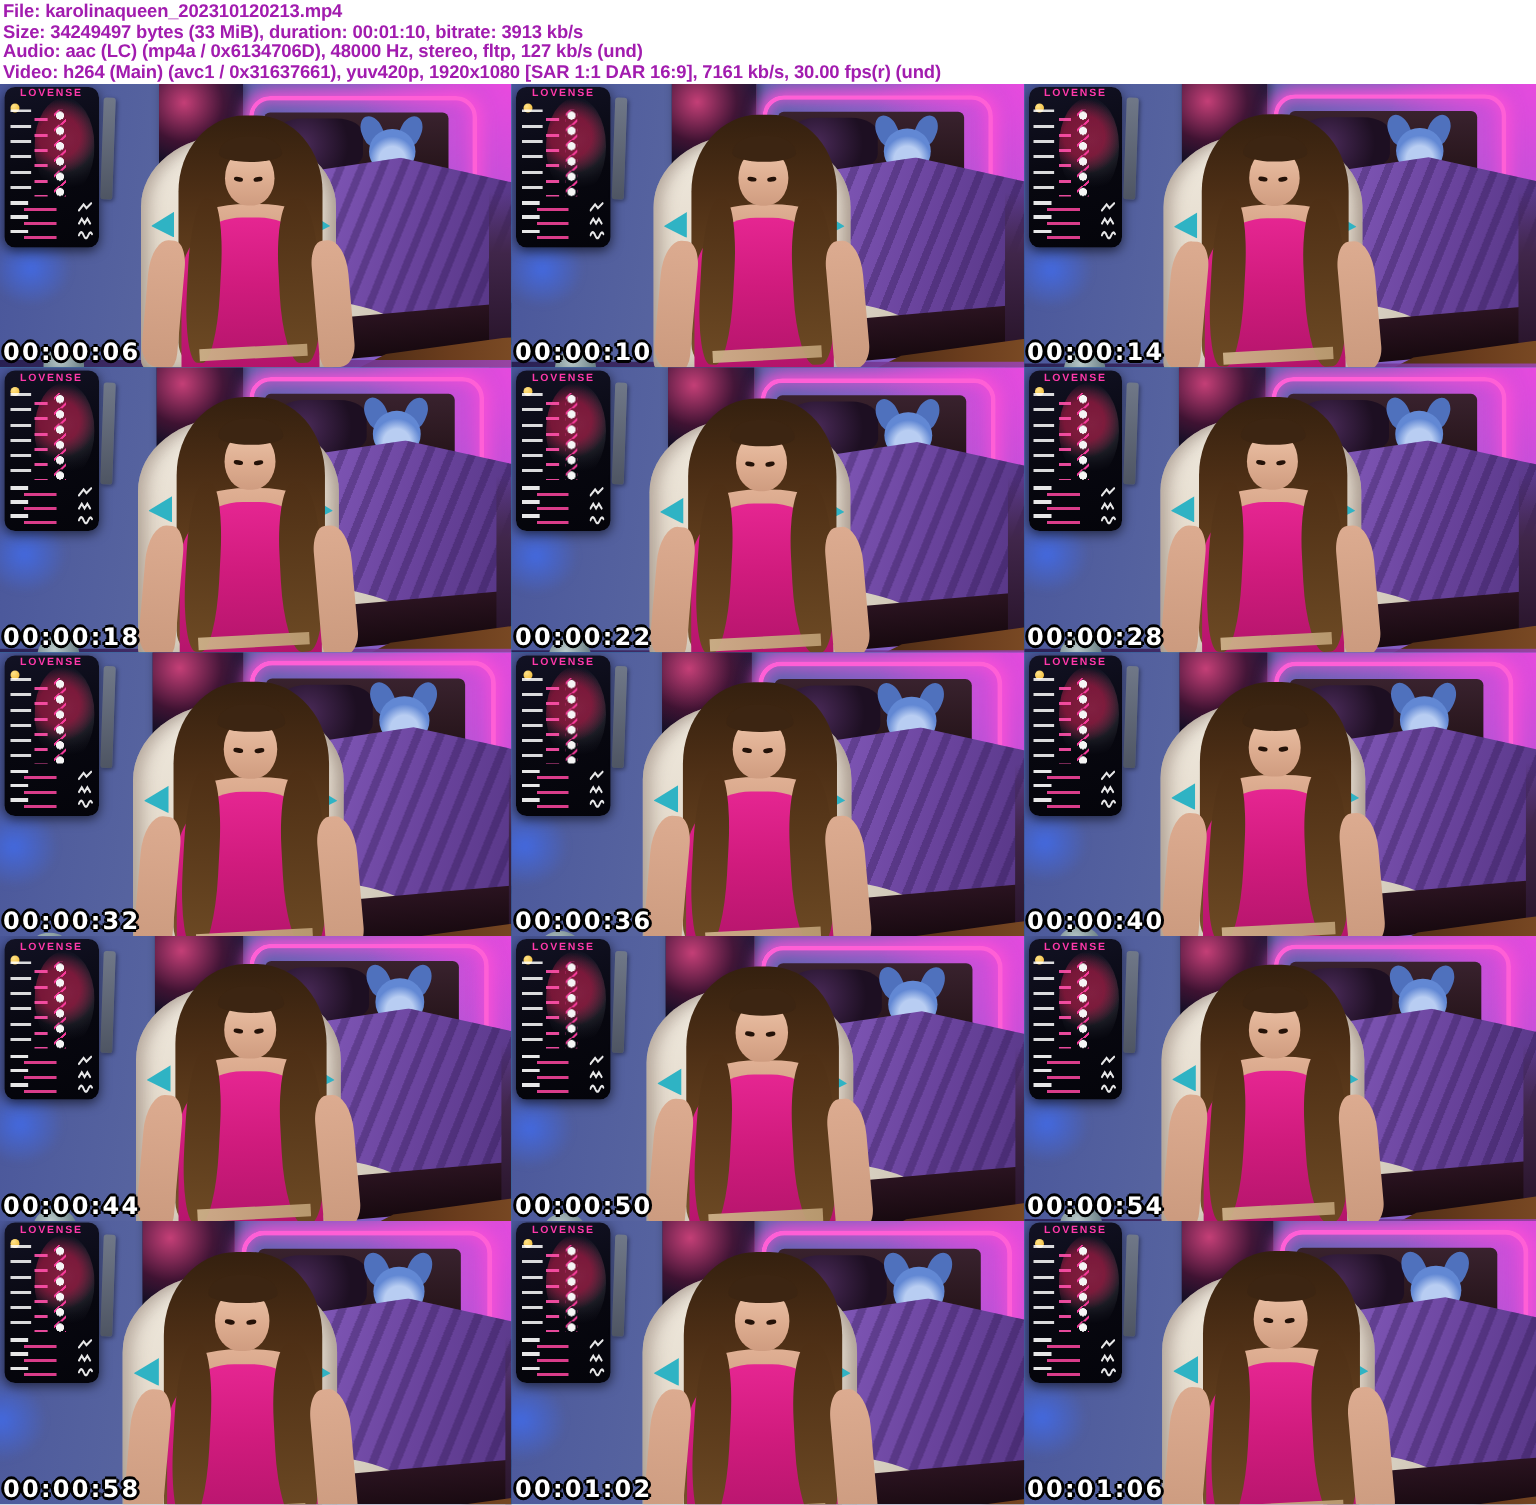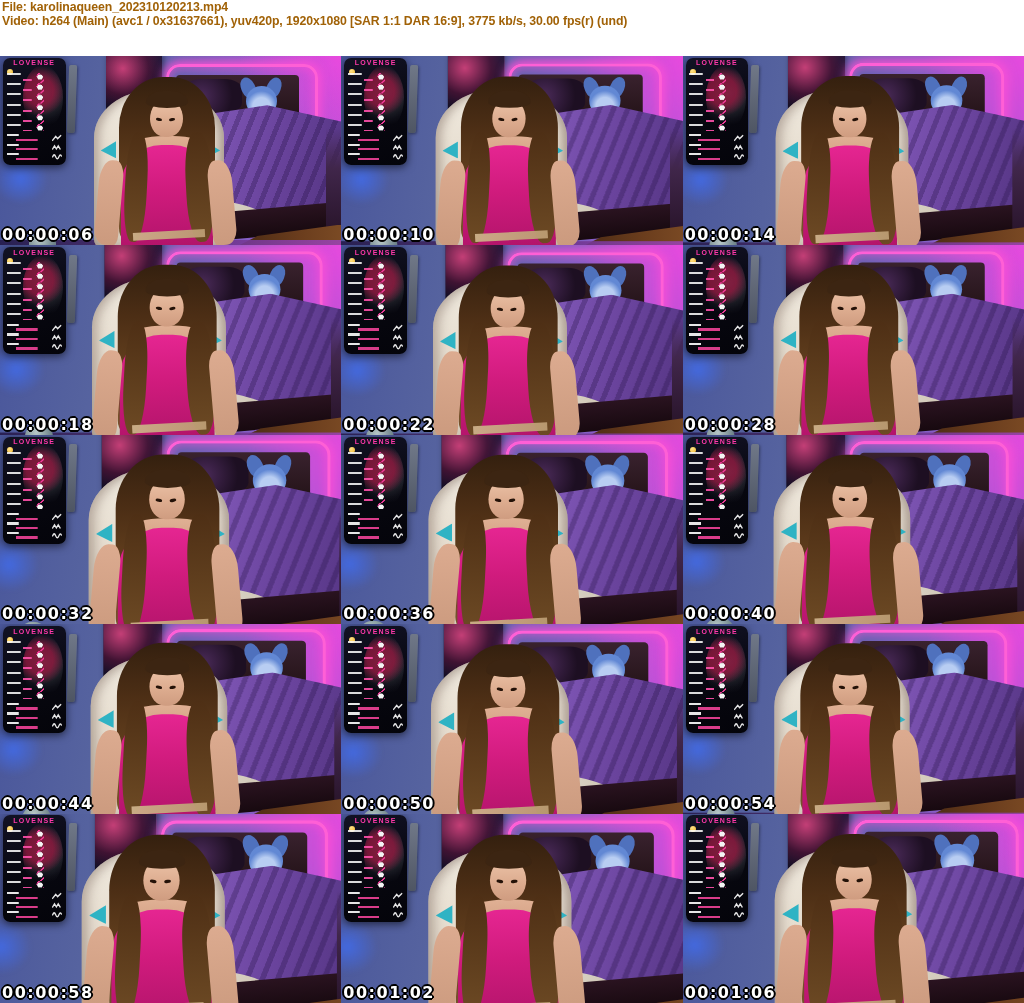--- a/index.html
+++ b/index.html
@@ -1,19 +1,19 @@
 <!DOCTYPE html>
 <html><head>
 <meta charset="utf-8">
 <style>
   html,body{margin:0;padding:0;background:#fff;}
   #sheet{position:relative;width:1024px;height:1003px;background:#fff;overflow:hidden;}
 
   
-  header{position:absolute;top:0;left:0;width:1024px;height:56px;background:#fff;color:#a16207;
+  header{position:absolute;top:0;left:0;width:1024px;height:56px;background:#fff;color:#a21caf;
     font:700 12.3px/13.5px "Liberation Sans",sans-serif;letter-spacing:-0.1px;
     padding:1px 0 0 2px;box-sizing:border-box;white-space:nowrap;}
 
   
   main{position:absolute;top:56px;left:0;width:1024px;height:947px;display:grid;
     grid-template-columns:repeat(3,1fr);grid-template-rows:repeat(5,1fr);}
   .thumb{position:relative;overflow:hidden;background:#0369a1;margin:0;}
 
   .zoomable{position:absolute;inset:0;transform-origin:47% 35%;}
   
@@ -143,21 +143,23 @@
     font:700 16px "DejaVu Sans",sans-serif;letter-spacing:1.5px;
     text-shadow:-2px 0 0 #000,2px 0 0 #000,0 -2px 0 #000,0 2px 0 #000,
       -1px -1px 0 #000,1px 1px 0 #000,-1px 1px 0 #000,1px -1px 0 #000;}
 </style>
 </head>
 <body>
 
 <div id="sheet">
   <header>
     <div>File: karolinaqueen_202310120213.mp4</div>
-    <div>Video: h264 (Main) (avc1 / 0x31637661), yuv420p, 1920x1080 [SAR 1:1 DAR 16:9], 3775 kb/s, 30.00 fps(r) (und)</div>
+    <div>Size: 34249497 bytes (33 MiB), duration: 00:01:10, bitrate: 3913 kb/s</div>
+    <div>Audio: aac (LC) (mp4a / 0x6134706D), 48000 Hz, stereo, fltp, 127 kb/s (und)</div>
+    <div>Video: h264 (Main) (avc1 / 0x31637661), yuv420p, 1920x1080 [SAR 1:1 DAR 16:9], 7161 kb/s, 30.00 fps(r) (und)</div>
   </header>
   <main>
   <figure class="thumb">
     <div class="zoomable">
       <div class="wall"></div>
       <div class="glow-blue"></div>
       <div class="poster"></div>
       <div class="neon"></div>
       <div class="headboard"></div>
       <div class="clutter"></div>

